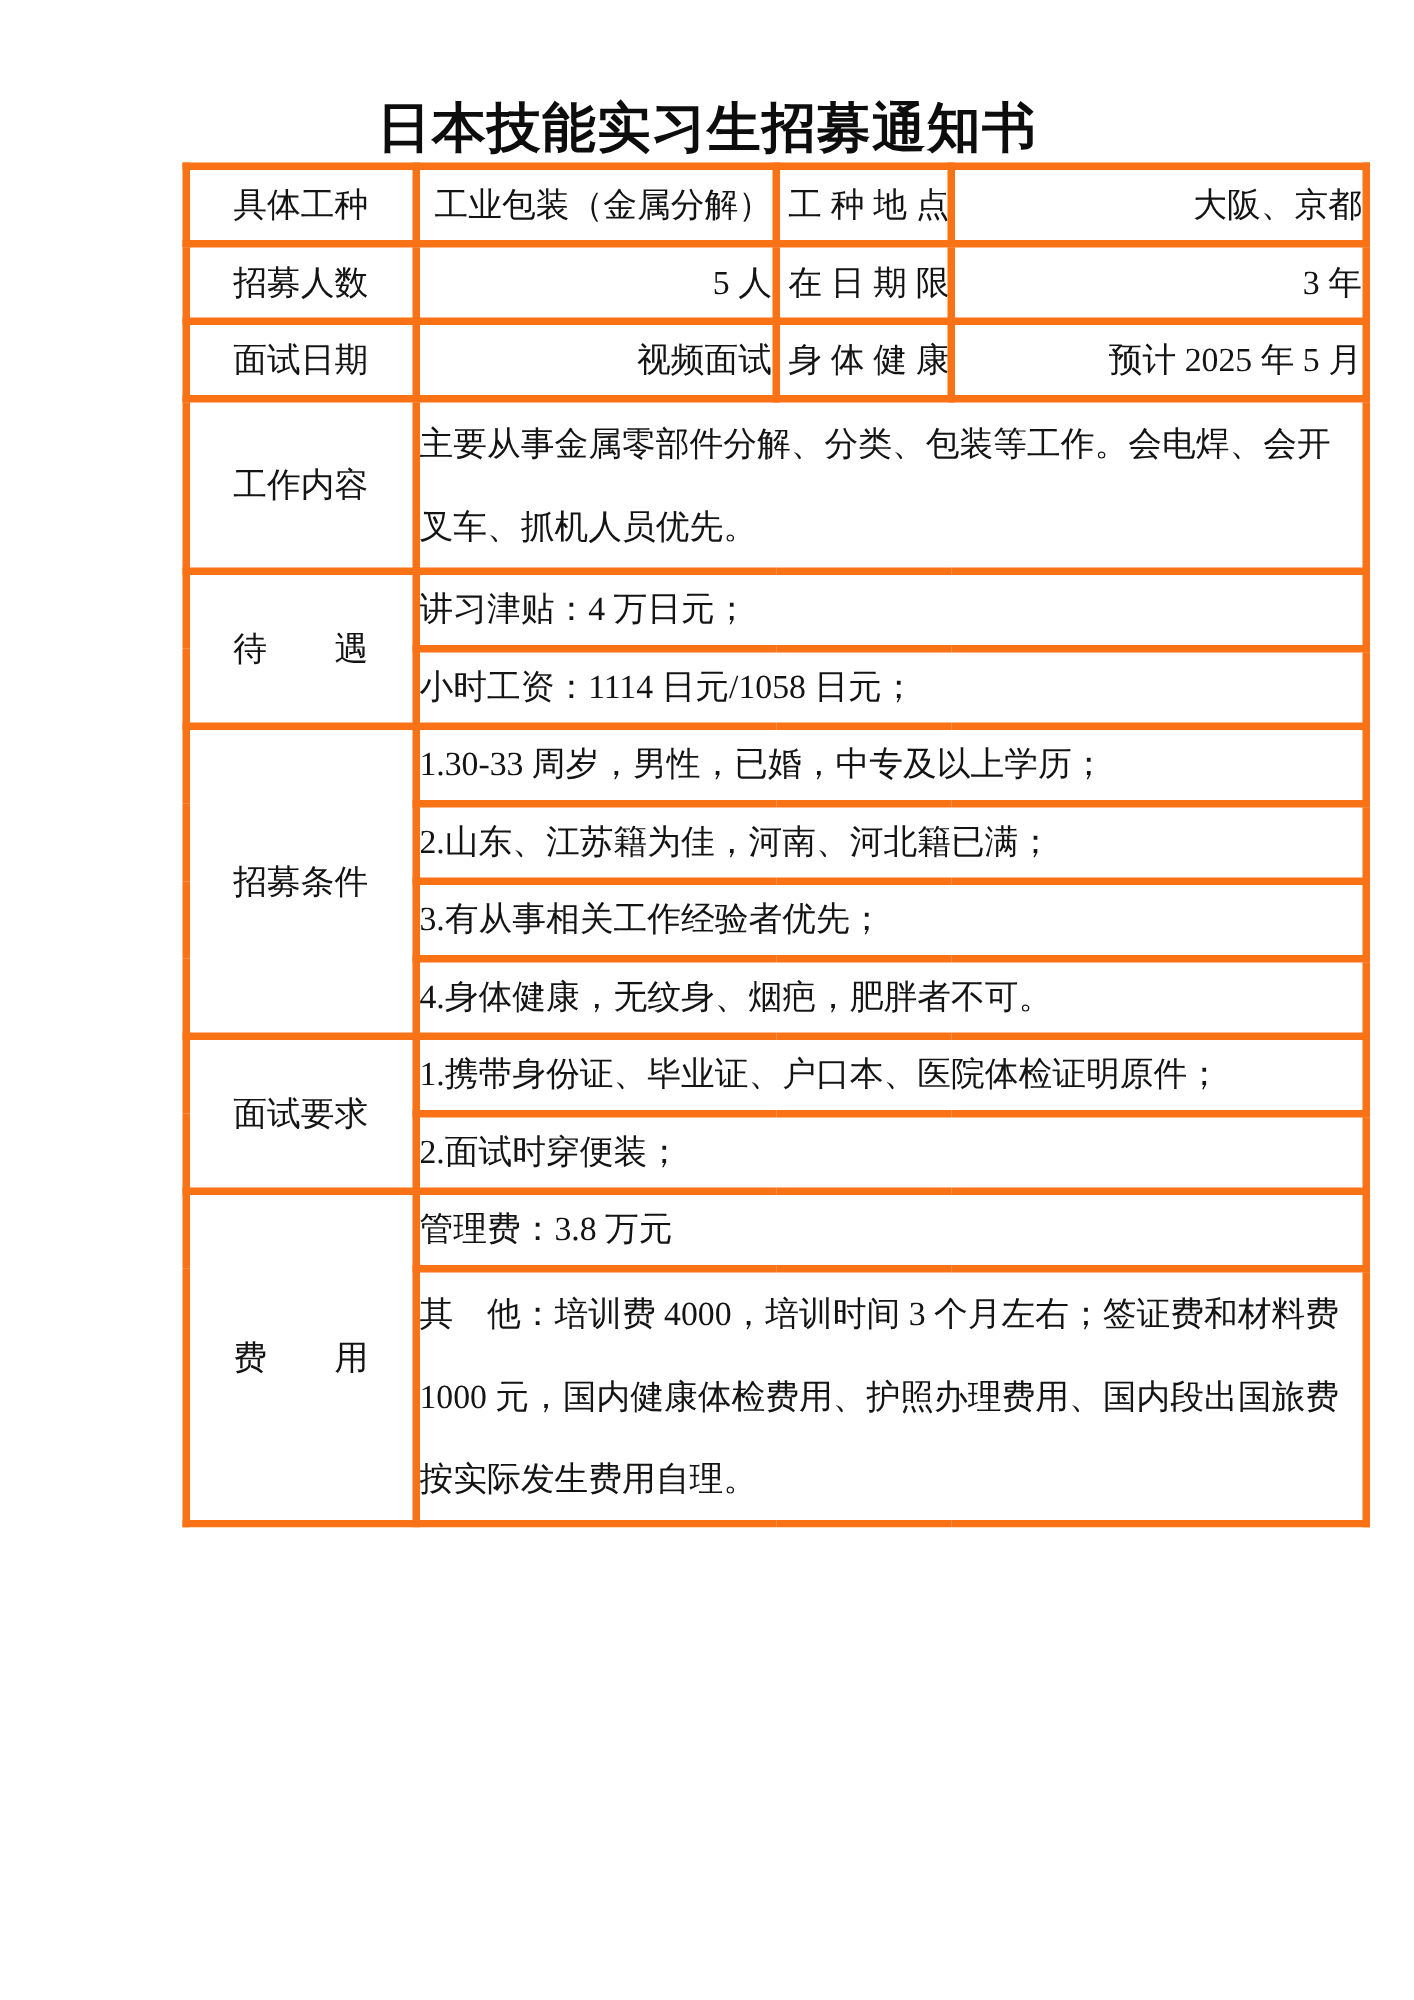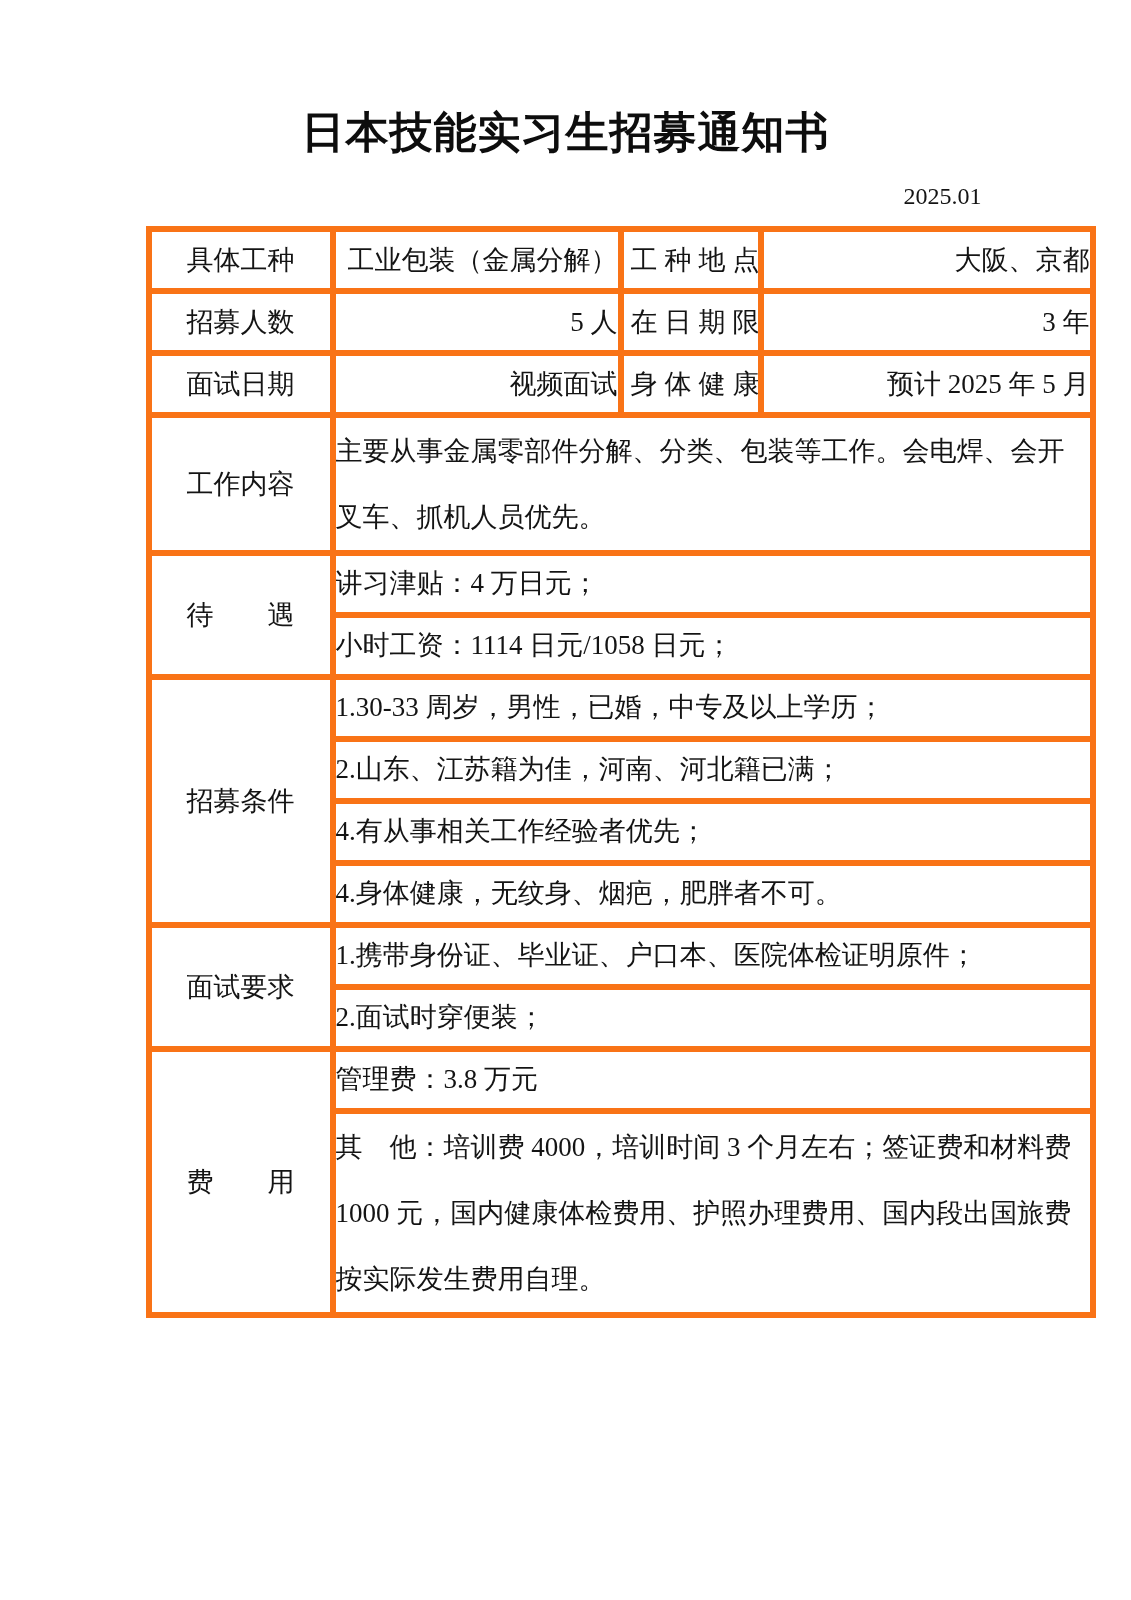--- a/index.html
+++ b/index.html
@@ -5,21 +5,21 @@
   html, body {
     margin: 0;
     padding: 0;
     background: #ffffff;
     font-family: "Liberation Serif", "DejaVu Serif", serif;
     color: #111111;
   }
   .page {
     width: 840px;
     margin: 0 auto;
-    padding-top: 107px;
+    padding-top: 78px;
   }
   .doc-title {
     margin: 0;
     text-align: center;
     font-size: 43px;
     font-weight: bold;
     line-height: 1.2;
     letter-spacing: 1px;
     color: #0d0d0d;
   }
@@ -69,21 +69,20 @@
     line-height: 66px;
   }
 </style>
 </head>
 <body>
 
 <div class="page">
 
   <h1 class="doc-title">日本技能实习生招募通知书</h1>
 
-  <div class="doc-date">2025.01</div>
 
   <table class="notice">
     <colgroup>
       <col style="width:184px">
       <col style="width:288px">
       <col style="width:140px">
       <col style="width:332px">
     </colgroup>
     <tbody>
 
@@ -122,21 +121,21 @@
       </tr>
 
       <tr class="r">
         <td class="lbl" rowspan="4">招募条件</td>
         <td class="content" colspan="3">1.30-33 周岁，男性，已婚，中专及以上学历；</td>
       </tr>
       <tr class="r">
         <td class="content" colspan="3">2.山东、江苏籍为佳，河南、河北籍已满；</td>
       </tr>
       <tr class="r">
-        <td class="content" colspan="3">4.有从事相关工作经验者优先；</td>
+        <td class="content" colspan="3">3.有从事相关工作经验者优先；</td>
       </tr>
       <tr class="r">
         <td class="content" colspan="3">4.身体健康，无纹身、烟疤，肥胖者不可。</td>
       </tr>
 
       <tr class="r">
         <td class="lbl" rowspan="2">面试要求</td>
         <td class="content" colspan="3">1.携带身份证、毕业证、户口本、医院体检证明原件；</td>
       </tr>
       <tr class="r">

